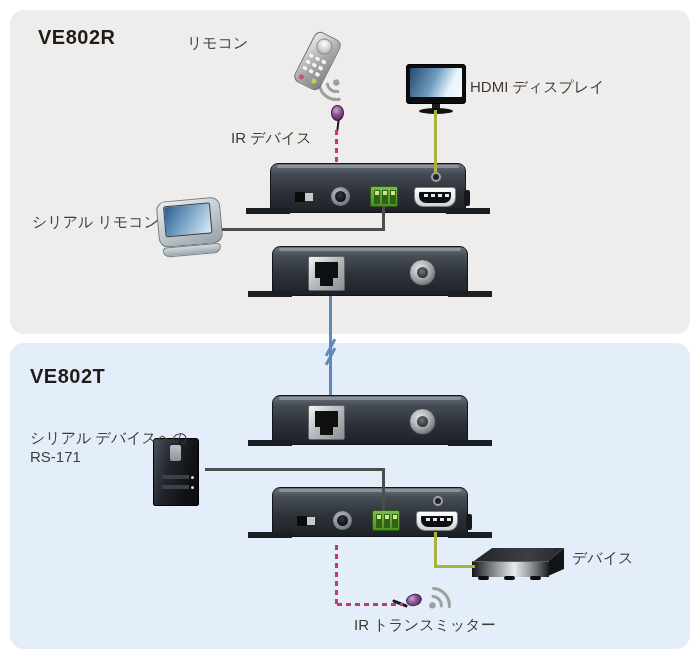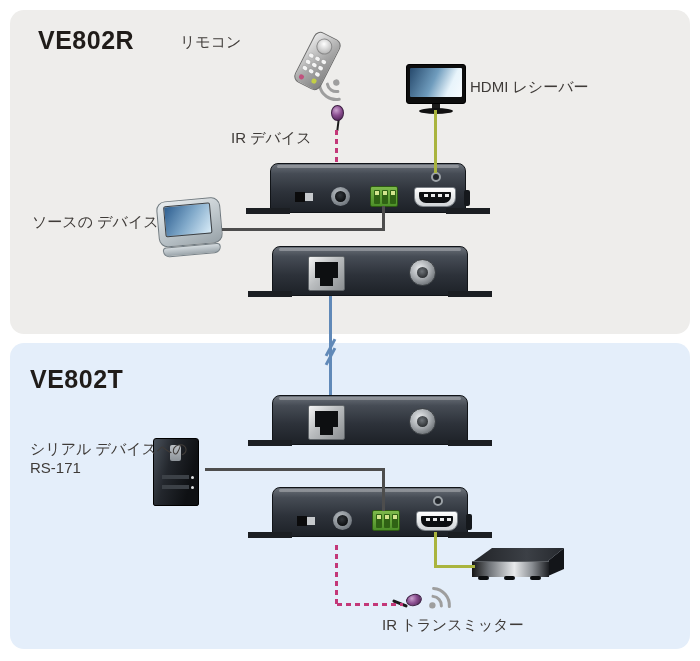--- a/index.html
+++ b/index.html
@@ -5,33 +5,33 @@
   html,body{margin:0;padding:0;background:#ffffff;}
   #stage{
     position:relative;width:700px;height:661px;overflow:hidden;
     font-family:"Liberation Sans","DejaVu Sans",sans-serif;
     background:#ffffff;
   }
   .panel{position:absolute;border-radius:14px;}
   #panel-r{left:10px;top:10px;width:680px;height:324px;background:#EEEDEB;}
   #panel-t{left:10px;top:343px;width:680px;height:306px;background:#E4EEFA;}
 
-  .title{position:absolute;z-index:5;font-size:25px;font-weight:bold;color:#201C19;letter-spacing:.5px;}
+  .title{position:absolute;z-index:5;font-size:20px;font-weight:bold;color:#201C19;letter-spacing:.5px;}
   #title-r{left:38px;top:26px;}
   #title-t{left:30px;top:365px;}
 
   .lbl{position:absolute;z-index:5;font-size:15px;color:#3F3B38;line-height:19px;white-space:nowrap;}
   #lbl-remote{left:180px;top:33px;}
-  #lbl-remote .l2{margin-left:0;font-family:Liberation Serif, serif;}
+  #lbl-remote .l2{margin-left:7px;}
   #lbl-display{left:470px;top:77px;}
   #lbl-irrecv{left:231px;top:128px;}
   #lbl-serial{left:32px;top:212px;}
-  #lbl-rs232{left:30px;top:439px;}
+  #lbl-rs232{left:30px;top:428px;}
   #lbl-source{left:572px;top:547px;line-height:21px;}
-  #lbl-irtrans{left:382px;top:615px;text-align:right;}
+  #lbl-irtrans{left:354px;top:615px;text-align:right;}
 
   
   .unit{position:absolute;width:196px;height:50px;z-index:2;}
   .unit .body{
     position:absolute;left:0;top:0;width:196px;height:50px;box-sizing:border-box;
     background:linear-gradient(180deg,#6A7078 0%,#464C55 20%,#2D323A 58%,#1D2127 100%);
     border:1px solid #111418;border-radius:8px 8px 3px 3px;
   }
   .unit .body::before{
     content:'';position:absolute;left:6px;right:6px;top:1px;height:3px;
@@ -309,24 +309,25 @@
     <svg viewBox="0 0 30 30" width="30" height="30">
       <circle cx="6" cy="24" r="3.2" fill="#9E9E9E"></circle>
       <path d="M6 15 a9 9 0 0 1 9 9" fill="none" stroke="#9E9E9E" stroke-width="3" stroke-linecap="round"></path>
       <path d="M6 7 a17 17 0 0 1 17 17" fill="none" stroke="#9E9E9E" stroke-width="3" stroke-linecap="round"></path>
     </svg>
   </div>
 
   <div class="lbl" id="lbl-remote">
     <div class="l2">リモコン</div>
   </div>
-  <div class="lbl" id="lbl-display">HDMI レシーバー</div>
+  <div class="lbl" id="lbl-display">HDMI ディスプレイ</div>
   <div class="lbl" id="lbl-irrecv">IR デバイス</div>
-  <div class="lbl" id="lbl-serial">ソースの デバイス</div>
+  <div class="lbl" id="lbl-serial">シリアル リモコン</div>
   <div class="lbl" id="lbl-rs232">
     <div class="l1">シリアル デバイスへの</div>
     <div class="l2">RS-171</div>
   </div>
   <div class="lbl" id="lbl-source">
+    <div class="l2">デバイス</div>
   </div>
   <div class="lbl" id="lbl-irtrans">IR トランスミッター</div>
 
 </div>
 
 </body></html>

